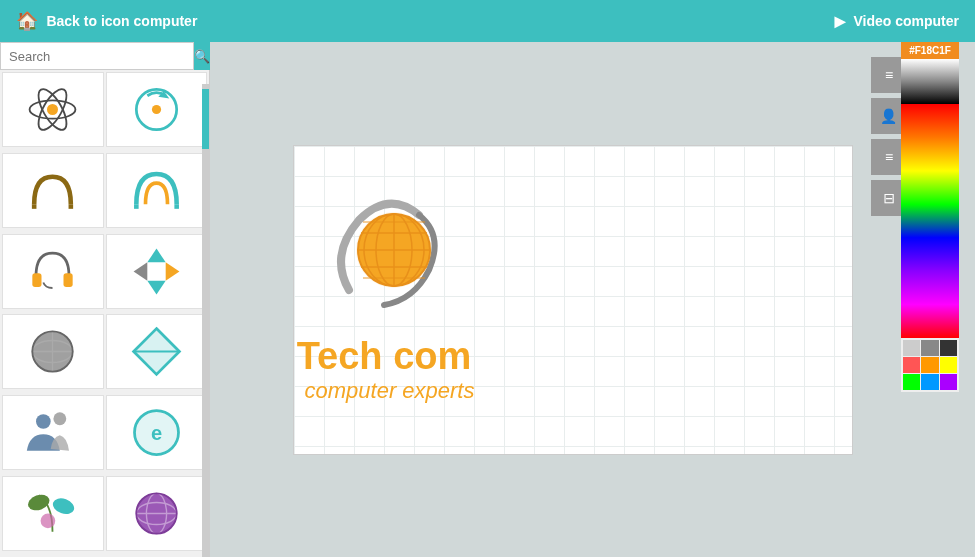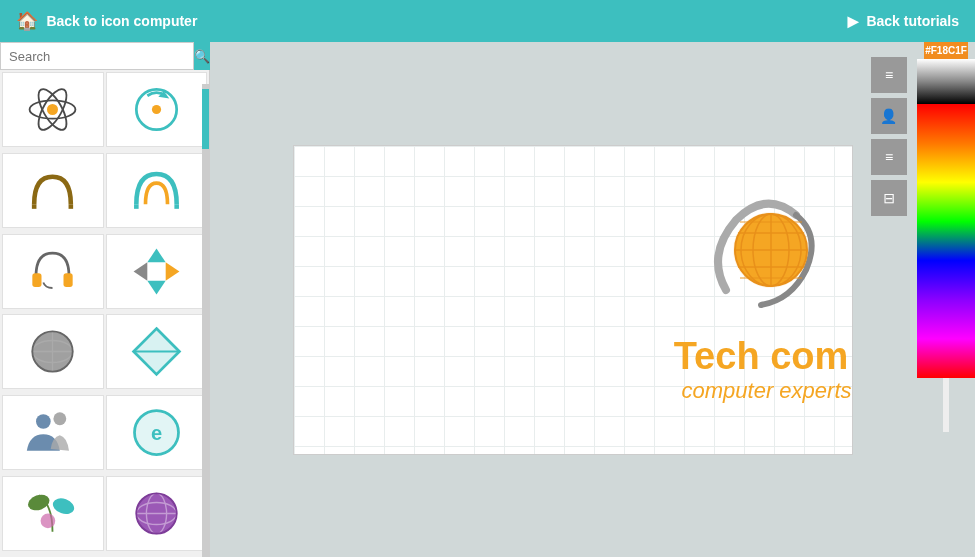--- a/index.html
+++ b/index.html
@@ -116,21 +116,21 @@
       position: relative;
     }
 
     .canvas-board {
       background: white;
       border: 1px solid #ccc;
       width: 560px;
       height: 310px;
       display: flex;
       flex-direction: column;
-      align-items: flex-end;
+      align-items: flex-start;
       justify-content: center;
       background-image:
         linear-gradient(to right, #e8eded 1px, transparent 1px),
         linear-gradient(to bottom, #e8eded 1px, transparent 1px);
       background-size: 30px 30px;
     }
 
     .canvas-logo {
       display: flex;
       flex-direction: column;
@@ -168,21 +168,21 @@
 </head>
 <body>
 
 <div class="header">
   <div class="header-back">
     <span class="back-arrow">🏠</span>
     <span>Back to icon computer</span>
   </div>
   <div class="header-video">
     <span>▶</span>
-    <span>Back tutorials</span>
+    <span>Video computer</span>
   </div>
 </div>
 
 <div class="main-layout">
 
   <div class="left-sidebar" style="position:relative;">
     <div class="search-bar">
       <input class="search-input" type="text" placeholder="Search" style="">
       <button class="search-btn">
         <span>🔍</span>
@@ -341,21 +341,21 @@
         </button>
         <button class="toolbar-btn" style="background:#999;">
           <span>≡</span>
         </button>
         <button class="toolbar-btn" style="background:#999;">
           <span>⊟</span>
         </button>
       </div>
     </div>
 
-    <div style="position:absolute; right:0; top:0; width:58px; height:390px; display:flex; flex-direction:column;align-items:center;">
+    <div style="position:absolute; right:16px; top:0; width:58px; height:350px; display:flex; flex-direction:column;">
       <div style="background:#F18C1F; color:white; font-size:10px; font-weight:bold; text-align:center; padding:3px 1px;">
         <span>#F18C1F</span>
       </div>
 
       <div style="height:45px; background: linear-gradient(to bottom, white, #888, black); width:58px;"></div>
 
       <div style="flex:1; background: linear-gradient(to bottom, #ff0000, #ff7700, #ffff00, #00ff00, #0000ff, #8b00ff, #ff00ff, #ff0000); width:58px;"></div>
 
       <div style="display:grid; grid-template-columns:repeat(3,1fr); gap:1px; padding:2px; background:#eee;">
         <div style="height:16px; background:#ccc; cursor:pointer;"></div>

